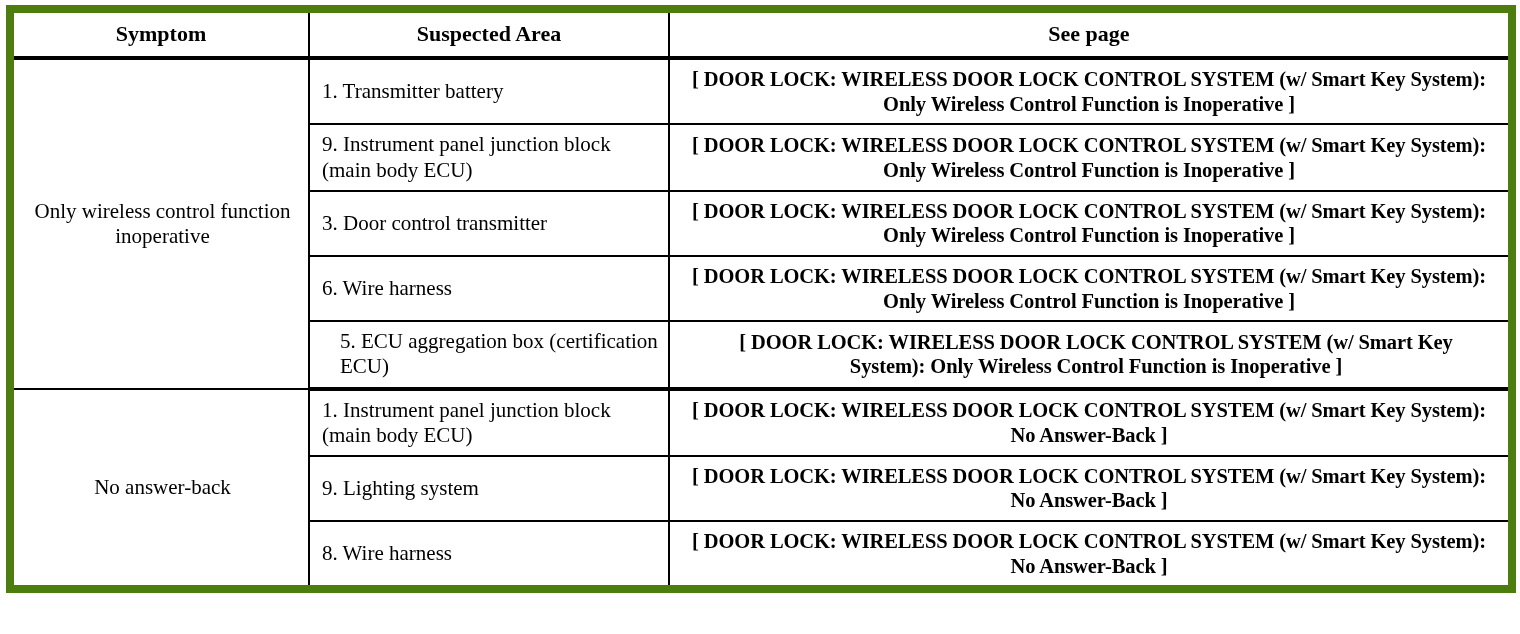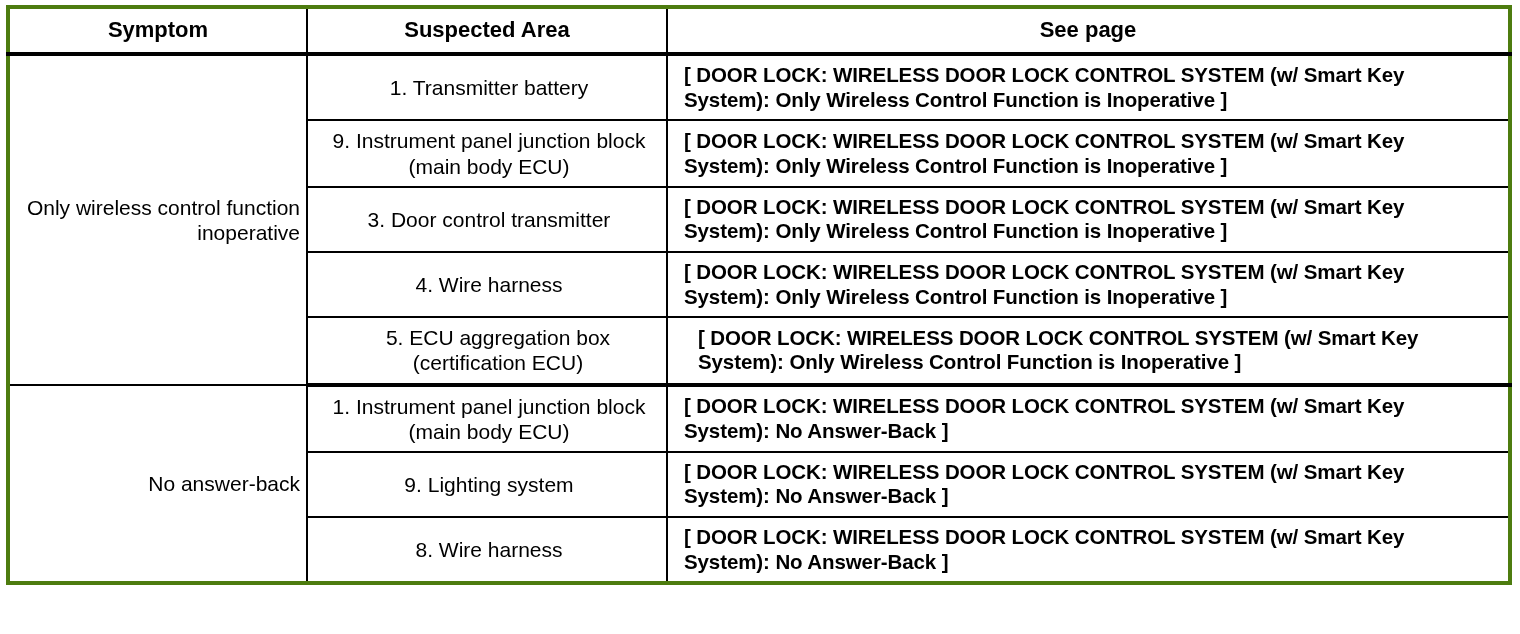--- a/index.html
+++ b/index.html
@@ -17,21 +17,22 @@
     position: relative;
     background: #ffffff;
     box-sizing: border-box;
     overflow: hidden;
   }
   table.symptom-table {
     border-collapse: collapse;
     table-layout: fixed;
     width: 1502px;
     margin: 5px 16px 0 6px;
-    border: 4px solid #4d7c0f;
+    border: 8px solid #4d7c0f;
+    font-family: Liberation Serif, serif;
   }
   table.symptom-table col.c-symptom { width: 299px; }
   table.symptom-table col.c-area    { width: 360px; }
   table.symptom-table col.c-page    { width: 843px; }
 
   thead th {
     border: 0;
     border-bottom: 4px solid #000;
     border-right: 2px solid #000;
     font-size: 22px;
@@ -49,35 +50,35 @@
     vertical-align: middle;
     line-height: 1.2;
   }
   tbody td.last { border-right: 0; }
   tbody tr.group-end > td { border-bottom: 4px solid #000; padding-left: 30px; }
   tbody tr:last-child > td { border-bottom: 0; }
 
   td.symptom-cell {
     font-size: 21px;
     font-weight: normal;
-    text-align: right;
+    text-align: center;
     padding: 4px 6px 4px 9px;
     vertical-align: middle;
   }
   td.area-cell {
     font-size: 21px;
     font-weight: normal;
-    text-align: center;
+    text-align: left;
     padding: 7px 8px 7px 12px;
     vertical-align: middle;
   }
   td.page-cell {
     font-size: 20.5px;
     font-weight: bold;
-    text-align: left;
+    text-align: center;
     padding: 7px 16px 7px 16px;
     vertical-align: middle;
     letter-spacing: -0.1px;
   }
 </style>
 </head>
 <body>
 
 <div id="page">
   <table class="symptom-table">
@@ -102,21 +103,21 @@
       </tr>
       <tr>
         <td class="area-cell">9. Instrument panel junction block (main body ECU)</td>
         <td class="page-cell last">[ DOOR LOCK: WIRELESS DOOR LOCK CONTROL SYSTEM (w/ Smart Key System): Only Wireless Control Function is Inoperative ]</td>
       </tr>
       <tr>
         <td class="area-cell">3. Door control transmitter</td>
         <td class="page-cell last">[ DOOR LOCK: WIRELESS DOOR LOCK CONTROL SYSTEM (w/ Smart Key System): Only Wireless Control Function is Inoperative ]</td>
       </tr>
       <tr>
-        <td class="area-cell">4. Wire harness</td>
+        <td class="area-cell">6. Wire harness</td>
         <td class="page-cell last">[ DOOR LOCK: WIRELESS DOOR LOCK CONTROL SYSTEM (w/ Smart Key System): Only Wireless Control Function is Inoperative ]</td>
       </tr>
       <tr class="group-end">
         <td class="area-cell">5. ECU aggregation box (certification ECU)</td>
         <td class="page-cell last">[ DOOR LOCK: WIRELESS DOOR LOCK CONTROL SYSTEM (w/ Smart Key System): Only Wireless Control Function is Inoperative ]</td>
       </tr>
 
       <tr>
         <td class="symptom-cell" rowspan="3">No answer-back</td>
         <td class="area-cell">1. Instrument panel junction block (main body ECU)</td>

